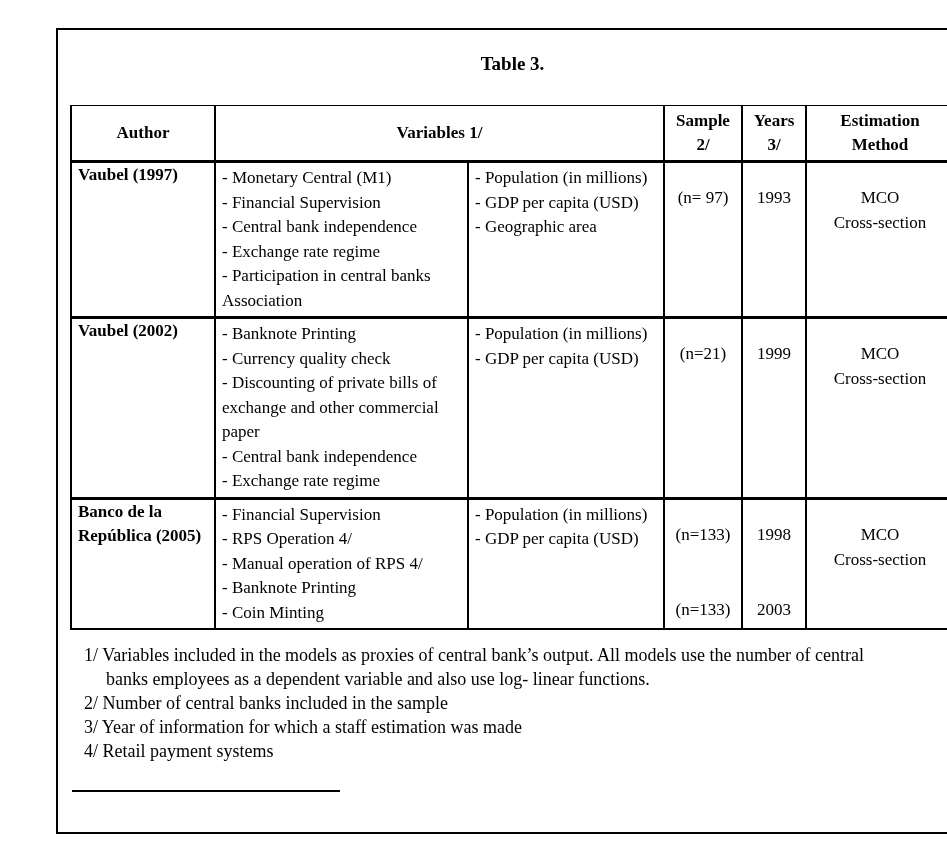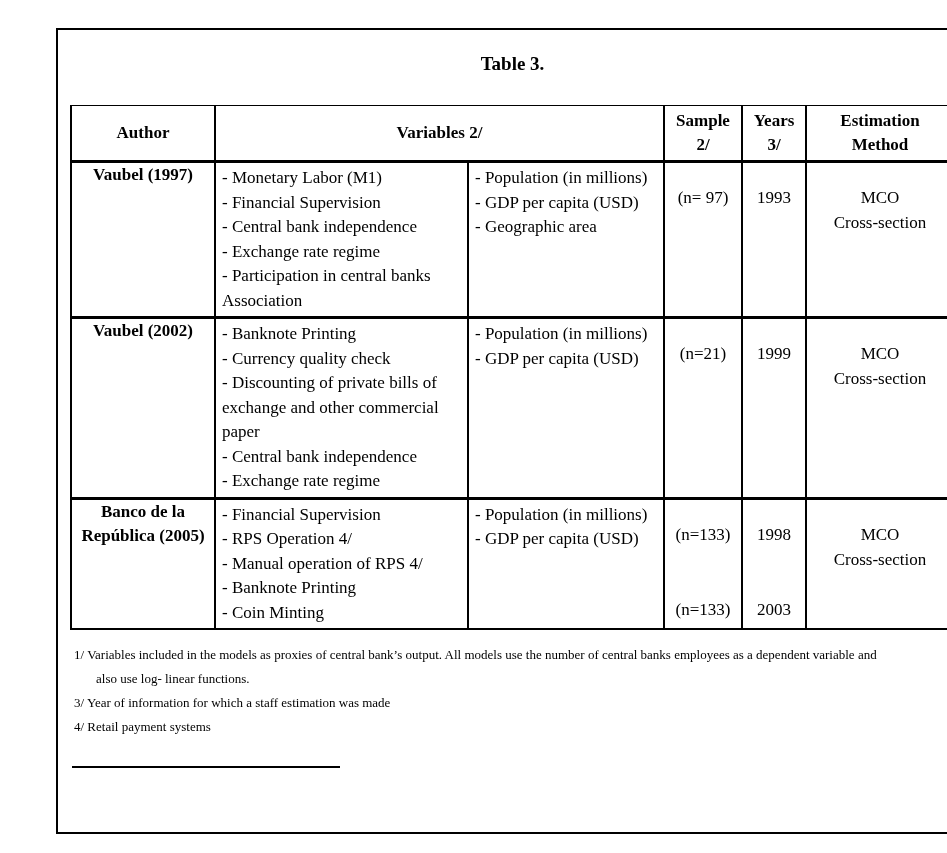--- a/index.html
+++ b/index.html
@@ -41,42 +41,42 @@
     border-bottom: 3px solid #000000;
     font-weight: bold;
     text-align: center;
     vertical-align: middle;
     height: 56px;
     line-height: 24px;
   }
   table.labor-table tbody td { border-bottom: 3px solid #000000; }
   table.labor-table tbody tr:last-child td { border-bottom: 2px solid #000000; }
   td.author-cell {
-    text-align: center;
+    text-align: left;
     vertical-align: middle;
     font-weight: bold;
     line-height: 24px;
     padding: 0 6px;
     margin-left: 31px;
   }
   td.vars-cell {
     padding: 3px 4px 3px 6px;
     line-height: 24.5px;
   }
   td.num-cell {
     text-align: center;
     padding-top: 22px;
     line-height: 25px;
   }
   td.num-cell .second-value { margin-top: 50px; }
   .footnotes {
     margin-top: 13px;
-    margin-left: 4px;
+    margin-left: 14px;
     max-width: 806px;
-    font-size: 13px;
+    font-size: 18px;
     line-height: 24px;
   }
   .footnote {
     padding-left: 22px;
     text-indent: -22px;
   }
   .source-sep {
     margin-top: 27px;
     margin-left: 2px;
     width: 268px;
@@ -103,41 +103,41 @@
         <col style="width:144px">
         <col style="width:253px">
         <col style="width:196px">
         <col style="width:78px">
         <col style="width:64px">
         <col>
       </colgroup>
       <thead>
         <tr>
           <th>Author</th>
-          <th colspan="2">Variables 2/</th>
+          <th colspan="2">Variables 1/</th>
           <th>
             <div>Sample</div>
             <div>2/</div>
           </th>
           <th>
             <div>Years</div>
             <div>3/</div>
           </th>
           <th>
             <div>Estimation</div>
             <div>Method</div>
           </th>
         </tr>
       </thead>
       <tbody>
 
         <tr>
           <td class="author-cell">Vaubel (1997)</td>
           <td class="vars-cell">
-            <div class="var-item">- Monetary Labor (M1)</div>
+            <div class="var-item">- Monetary Central (M1)</div>
             <div class="var-item">- Financial Supervision</div>
             <div class="var-item">- Central bank independence</div>
             <div class="var-item">- Exchange rate regime</div>
             <div class="var-item">- Participation in central banks Association</div>
           </td>
           <td class="vars-cell">
             <div class="var-item">- Population (in millions)</div>
             <div class="var-item">- GDP per capita (USD)</div>
             <div class="var-item">- Geographic area</div>
           </td>
@@ -203,20 +203,21 @@
             <div>MCO</div>
             <div>Cross-section</div>
           </td>
         </tr>
 
       </tbody>
     </table>
 
     <div class="footnotes">
       <div class="footnote">1/ Variables included in the models as proxies of central bank’s output. All models use the number of central banks employees as a dependent variable and also use log- linear functions.</div>
+      <div class="footnote">2/ Number of central banks included in the sample</div>
       <div class="footnote">3/ Year of information for which a staff estimation was made</div>
       <div class="footnote">4/ Retail payment systems</div>
     </div>
 
     <div class="source-sep"></div>
 
   </div>
 </div>
 
 </body></html>

